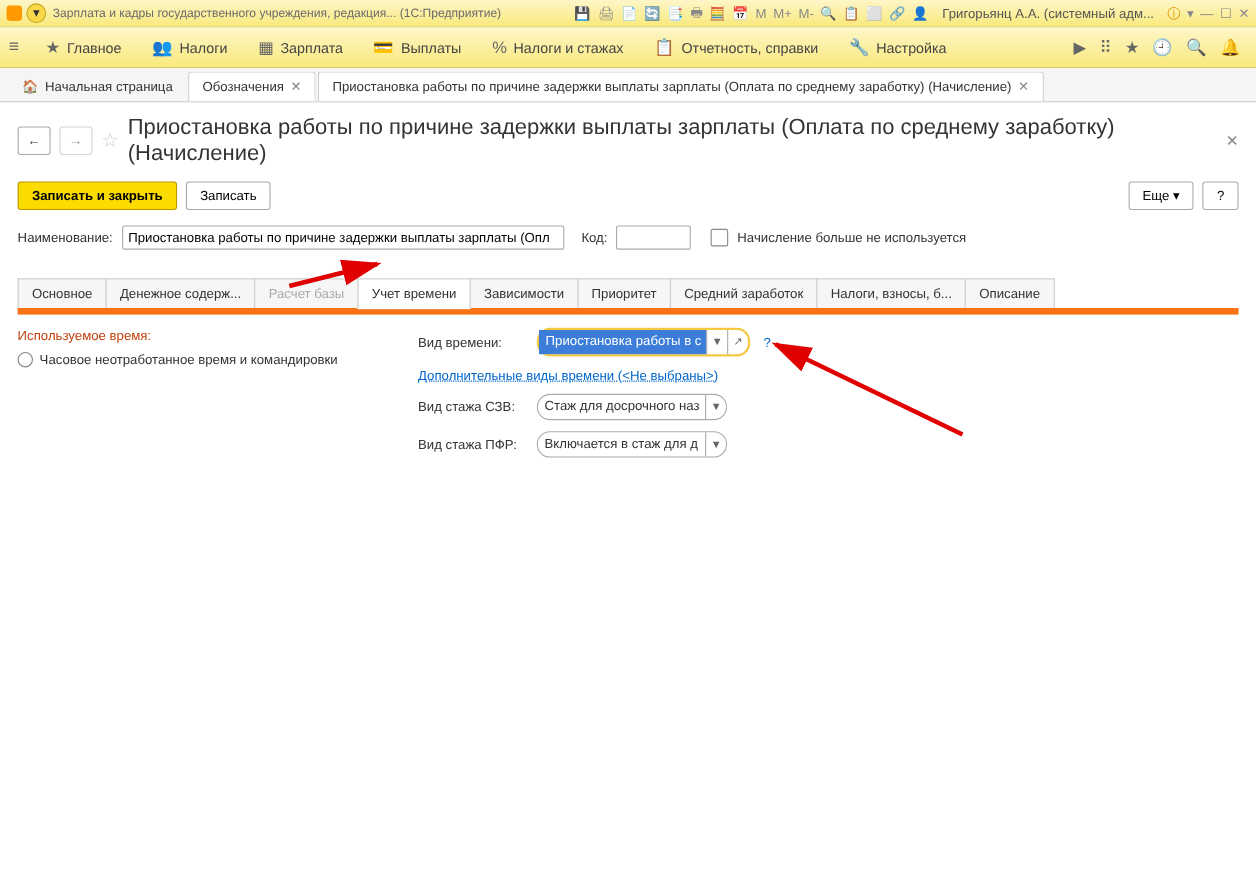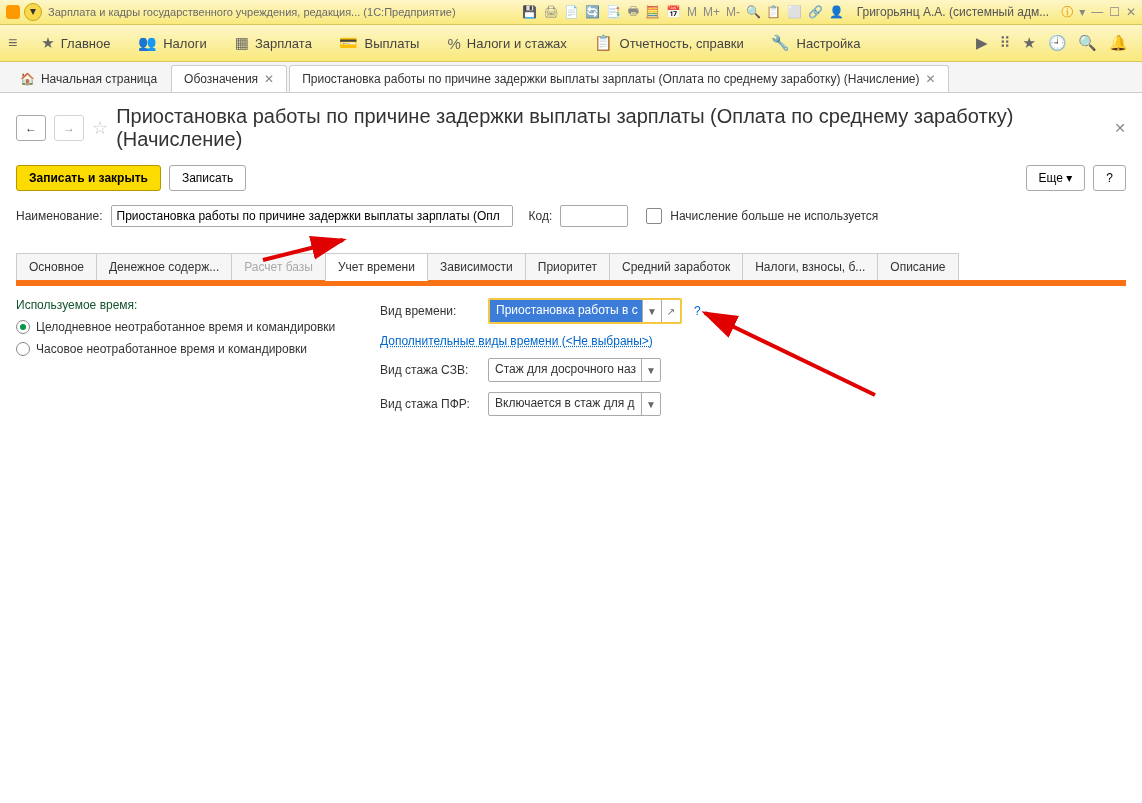--- a/index.html
+++ b/index.html
@@ -33,29 +33,29 @@
 .toolbar .spacer{flex:1}
 .fieldrow{display:flex;align-items:center;gap:8px;margin-bottom:26px}
 .fieldrow label{font-size:12px}
 .fieldrow input[type=text]{border:1px solid #aaa;border-radius:2px;padding:3px 5px;font-size:12px}
 .subtabs{display:flex;border-bottom:6px solid #f97316;margin-bottom:12px}
 .subtabs .stab{padding:6px 12px;border:1px solid #ccc;border-bottom:none;background:#f6f6f6;margin-right:-1px;font-size:12px;cursor:pointer;position:relative}
 .subtabs .stab.active{background:#fff;border-bottom:1px solid #fff;margin-bottom:-1px}
 .subtabs .stab.disabled{color:#aaa}
 .content{display:flex;gap:24px}
 .leftcol{width:340px}
-.leftcol .group-title{color:#14532d;font-size:12px;margin-bottom:8px}
+.leftcol .group-title{color:#c2410c;font-size:12px;margin-bottom:8px}
 .radio-item{display:flex;align-items:center;gap:6px;margin-bottom:8px;font-size:12px;cursor:pointer}
 .radio-item .rdot{width:12px;height:12px;border:1px solid #888;border-radius:50%;display:flex;align-items:center;justify-content:center}
 .radio-item .rdot.sel::after{content:"";width:6px;height:6px;background:#009646;border-radius:50%}
 .rightcol{flex:1}
 .rightcol .group-title{color:#009646;font-size:12px;margin-bottom:10px}
 .formrow{display:flex;align-items:center;gap:8px;margin-bottom:10px;font-size:12px}
 .formrow .flabel{width:100px}
-.combo{display:flex;border:1px solid #aaa;border-radius:2px;height:22px}
+.combo{display:flex;border:1px solid #aaa;border-radius:12px;height:22px}
 .combo.hl{border:2px solid #f5c842}
 .combo .ctext{padding:3px 6px;font-size:12px;width:140px;white-space:nowrap;overflow:hidden}
 .combo .ctext.sel{background:#3b7dd8;color:#fff}
 .combo .cbtn{width:18px;border-left:1px solid #aaa;display:flex;align-items:center;justify-content:center;cursor:pointer;font-size:10px;color:#666}
 .link{color:#0066cc;text-decoration:underline dotted;cursor:pointer}
 .help-q{color:#0066cc;cursor:pointer;margin-left:4px}
 .checkbox{width:14px;height:14px;border:1px solid #888;border-radius:2px;display:inline-block}
 .arrow{position:absolute;pointer-events:none}
 .arrow.a1{left:258px;top:230px}
 .arrow.a2{left:695px;top:305px}
@@ -182,24 +182,20 @@
     <div class="stab">Приоритет</div>
     <div class="stab">Средний заработок</div>
     <div class="stab">Налоги, взносы, б...</div>
     <div class="stab">Описание</div>
   </div>
 
   <div class="content">
     <div class="leftcol">
       <div class="group-title">Используемое время:</div>
       <div class="radio-item">
-        <span class="rdot sel"></span>
-        <span>Целодневное неотработанное время и командировки</span>
-      </div>
-      <div class="radio-item">
         <span class="rdot"></span>
         <span>Часовое неотработанное время и командировки</span>
       </div>
     </div>
 
     <div class="rightcol">
 
       <div class="formrow">
         <span class="flabel">Вид времени:</span>
         <div class="combo hl">

